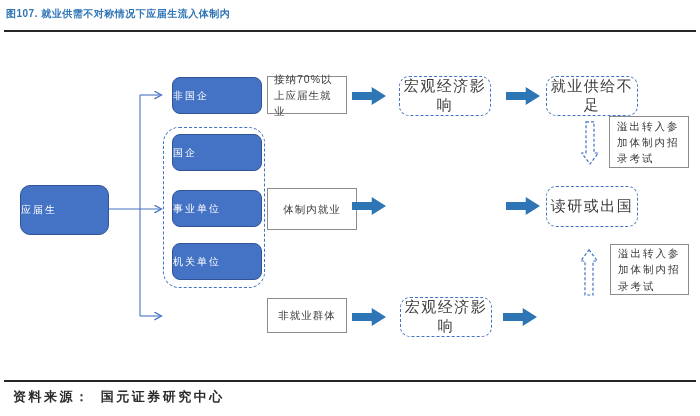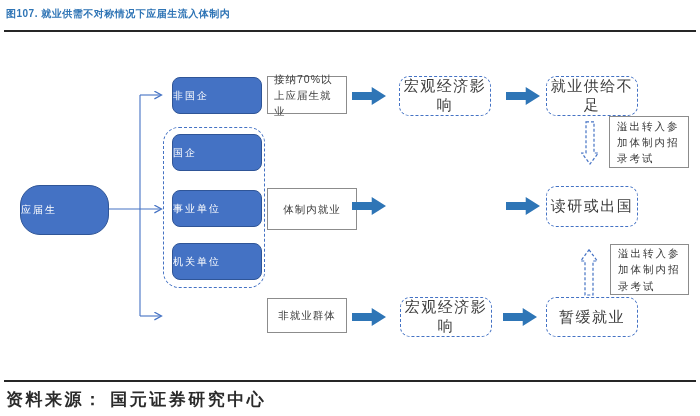--- a/index.html
+++ b/index.html
@@ -8,30 +8,30 @@
     font-family:"Liberation Sans","DejaVu Sans",sans-serif;
   }
   .title{
     position:absolute;left:6px;top:7px;font-size:10px;font-weight:bold;
     color:#2E74B5;letter-spacing:0.5px;white-space:nowrap;
   }
   .rule{position:absolute;left:4px;width:692px;background:#262626;}
   .rule-top{top:30px;height:2px;}
   .rule-bottom{top:380px;height:1.5px;}
   .source{
-    position:absolute;left:6px;top:388px;font-size:17px;font-weight:bold;
+    position:absolute;left:13px;top:388px;font-size:13px;font-weight:bold;
     color:#2b2b2b;letter-spacing:2.5px;
-    font-family:Liberation Serif, serif;
+    font-family:Liberation Mono, monospace;
   }
   .node{
     position:absolute;display:flex;align-items:center;justify-content:flex-start;
     background:#4472C4;border:1px solid #2F5597;border-radius:8px;
     color:#fff;font-size:10px;letter-spacing:2px;z-index:3;text-align:center;
   }
-  .node-graduate{left:20px;top:185px;width:87px;height:48px;border-radius:20px;}
+  .node-graduate{left:20px;top:185px;width:87px;height:48px;border-radius:10px;}
   .node-nonsoe{left:172px;top:77px;width:88px;height:35px;}
   .node-soe{left:172px;top:134px;width:88px;height:35px;}
   .node-public{left:172px;top:190px;width:88px;height:35px;}
   .node-gov{left:172px;top:243px;width:88px;height:35px;}
   .node-abroad{left:172px;top:298px;width:88px;height:35px;}
   .dash-container{
     position:absolute;left:163px;top:127px;width:100px;height:159px;
     border:1.6px dashed #4472C4;border-radius:16px;z-index:2;background:transparent;
   }
   .note{
@@ -129,23 +129,20 @@
   </div>
   <div class="dashed-box db-shortage">
     <span>就业供给不足</span>
   </div>
   <div class="dashed-box db-stable">
     <span>读研或出国</span>
   </div>
   <div class="dashed-box db-macro-bottom">
     <span>宏观经济影响</span>
   </div>
-  <div class="dashed-box db-postpone">
-    <span>暂缓就业</span>
-  </div>
 
   <svg class="svg-abs" style="left:581px;top:121px;z-index:3;" width="18" height="44" viewBox="0 0 18 44">
     <polygon points="5,0.8 13,0.8 13,32 17.3,32 9,43 0.7,32 5,32" fill="#fff" stroke="#4472C4" stroke-width="1.2" stroke-dasharray="3,2"></polygon>
   </svg>
   <svg class="svg-abs" style="left:580px;top:249px;z-index:3;" width="18" height="47" viewBox="0 0 18 47">
     <polygon points="9,0.8 17.3,12 13,12 13,46 5,46 5,12 0.7,12" fill="#fff" stroke="#4472C4" stroke-width="1.2" stroke-dasharray="3,2"></polygon>
   </svg>
 
   <div class="note note-spill-top">
     <span>溢出转入参加体制内招录考试</span>

